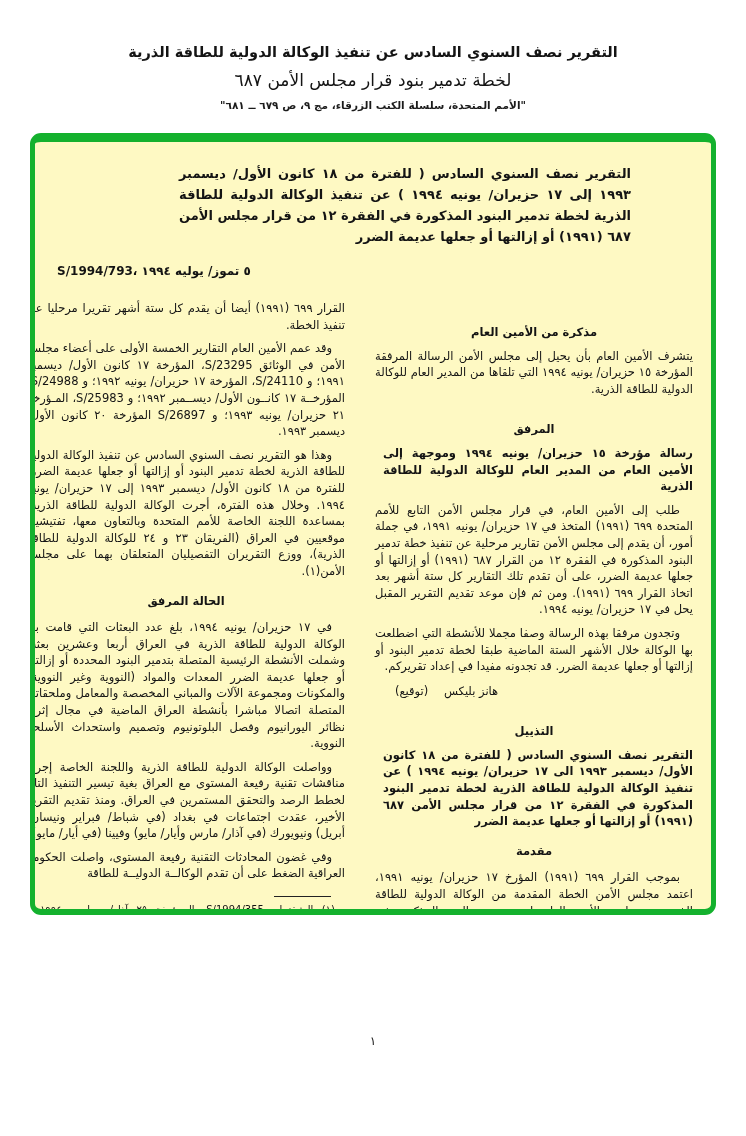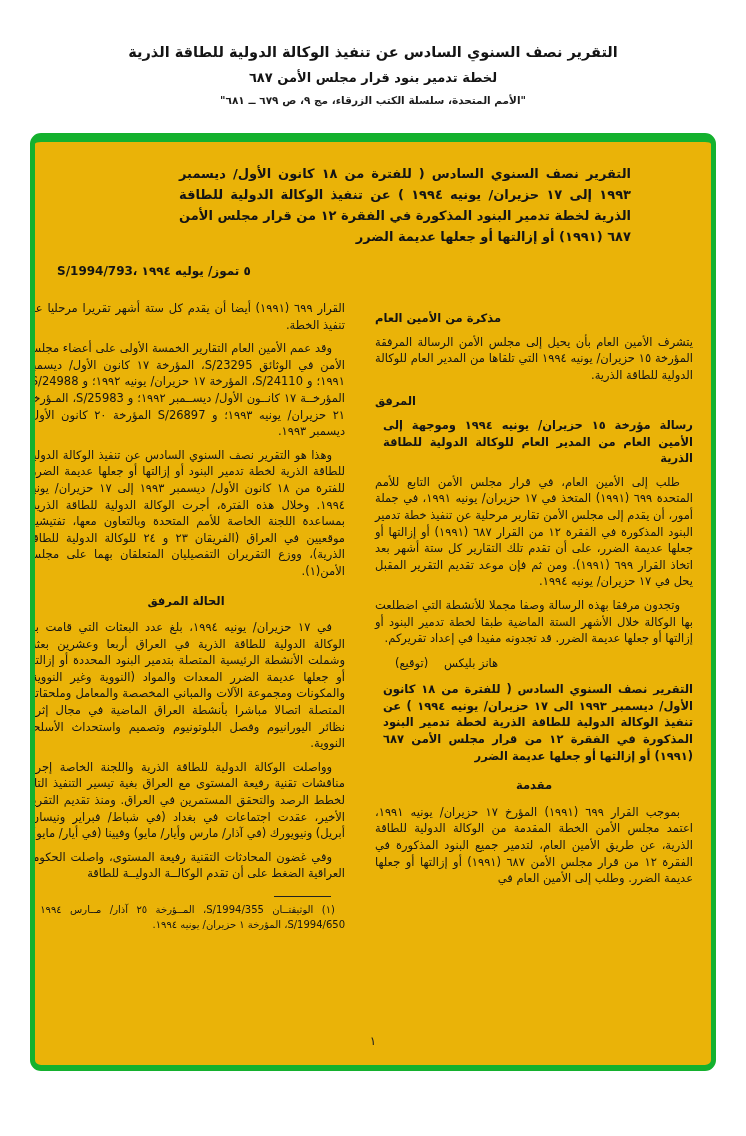--- a/index.html
+++ b/index.html
@@ -8,30 +8,30 @@
     font-family:"DejaVu Sans","Liberation Sans",sans-serif;
     color:#141414;
     -webkit-font-smoothing:antialiased;
   }
   
   .title-block{
     position:absolute;top:44px;left:0;width:746px;
     text-align:center;direction:rtl;
   }
   .title-line1{font-size:14.5px;font-weight:bold;letter-spacing:0;}
-  .title-line2{font-size:13px;font-weight:bold;margin-top:10px;}
+  .title-line2{font-size:17px;font-weight:normal;margin-top:10px;}
   .title-citation{font-size:10.5px;font-weight:bold;margin-top:9px;color:#1b1b1b;}
   
   .green-box{
-    position:absolute;left:30px;top:133px;width:686px;height:938px;
+    position:absolute;left:30px;top:133px;width:686px;height:782px;
     box-sizing:border-box;
     border:5px solid var(--green);
     border-top-width:9px;border-bottom-width:6px;
     border-radius:11px;
-    background:#eab308;
+    background:#fef9c3;
     overflow:hidden;
   }
   .box-inner{position:relative;width:100%;height:100%;}
   .intro-para{
     direction:rtl;text-align:justify;
     font-weight:bold;font-size:13px;line-height:21px;
     width:452px;margin:21px 80px 0 auto;
   }
   .doc-symbol{
     direction:ltr;text-align:left;
@@ -43,21 +43,21 @@
     direction:rtl;
     display:flex;gap:30px;
     margin:22px 18px 0 12px;
     align-items:flex-start;
   }
   .col{
     width:318px;flex:0 0 auto;
     direction:rtl;text-align:justify;
     font-size:11.5px;line-height:16.6px;
   }
-  .h-right{font-weight:bold;text-align:left;margin:10px 0 7px 0;}
+  .h-right{font-weight:bold;text-align:center;margin:24px 0 7px 0;}
   .h-center{font-weight:bold;text-align:center;margin:13px 0 10px 0;}
   .para{margin:0 0 7px 0;text-indent:13px;}
   .para.flush{text-indent:0;}
   .bold-para{font-weight:bold;margin:0 0 7px 8px;}
   .signature{
     direction:ltr;text-align:left;
     margin:8px 0 10px 20px;font-size:11.5px;
   }
   .signature .sig-label{margin-right:12px;}
   .footnote-rule{
@@ -96,20 +96,21 @@
         <div class="h-right">مذكرة من الأمين العام</div>
         <div class="para flush">يتشرف الأمين العام بأن يحيل إلى مجلس الأمن الرسالة المرفقة المؤرخة ١٥ حزيران/ يونيه ١٩٩٤ التي تلقاها من المدير العام للوكالة الدولية للطاقة الذرية.</div>
         <div class="h-right">المرفق</div>
         <div class="bold-para">رسالة مؤرخة ١٥ حزيران/ يونيه ١٩٩٤ وموجهة إلى الأمين العام من المدير العام للوكالة الدولية للطاقة الذرية</div>
         <div class="para">طلب إلى الأمين العام، في قرار مجلس الأمن التابع للأمم المتحدة ٦٩٩ (١٩٩١) المتخذ في ١٧ حزيران/ يونيه ١٩٩١، في جملة أمور، أن يقدم إلى مجلس الأمن تقارير مرحلية عن تنفيذ خطة تدمير البنود المذكورة في الفقرة ١٢ من القرار ٦٨٧ (١٩٩١) أو إزالتها أو جعلها عديمة الضرر، على أن تقدم تلك التقارير كل ستة أشهر بعد اتخاذ القرار ٦٩٩ (١٩٩١). ومن ثم فإن موعد تقديم التقرير المقبل يحل في ١٧ حزيران/ يونيه ١٩٩٤.</div>
         <div class="para">وتجدون مرفقا بهذه الرسالة وصفا مجملا للأنشطة التي اضطلعت بها الوكالة خلال الأشهر الستة الماضية طبقا لخطة تدمير البنود أو إزالتها أو جعلها عديمة الضرر. قد تجدونه مفيدا في إعداد تقريركم.</div>
         <div class="signature">
           <span class="sig-label">(توقيع)</span>
           <span class="sig-name">هانز بليكس</span>
         </div>
+        <div class="h-right">التذييل</div>
         <div class="bold-para">التقرير نصف السنوي السادس ( للفترة من ١٨ كانون الأول/ ديسمبر ١٩٩٣ الى ١٧ حزيران/ يونيه ١٩٩٤ ) عن تنفيذ الوكالة الدولية للطاقة الذرية لخطة تدمير البنود المذكورة في الفقرة ١٢ من قرار مجلس الأمن ٦٨٧ (١٩٩١) أو إزالتها أو جعلها عديمة الضرر</div>
         <div class="h-center">مقدمة</div>
         <div class="para">بموجب القرار ٦٩٩ (١٩٩١) المؤرخ ١٧ حزيران/ يونيه ١٩٩١، اعتمد مجلس الأمن الخطة المقدمة من الوكالة الدولية للطاقة الذرية، عن طريق الأمين العام، لتدمير جميع البنود المذكورة في الفقرة ١٢ من قرار مجلس الأمن ٦٨٧ (١٩٩١) أو إزالتها أو جعلها عديمة الضرر. وطلب إلى الأمين العام في</div>
       </div>
 
       <div class="col">
         <div class="para flush">القرار ٦٩٩ (١٩٩١) أيضا أن يقدم كل ستة أشهر تقريرا مرحليا عن تنفيذ الخطة.</div>
         <div class="para">وقد عمم الأمين العام التقارير الخمسة الأولى على أعضاء مجلس الأمن في الوثائق S/23295، المؤرخة ١٧ كانون الأول/ ديسمبر ١٩٩١؛ و S/24110، المؤرخة ١٧ حزيران/ يونيه ١٩٩٢؛ و S/24988، المؤرخــة ١٧ كانــون الأول/ ديســمبر ١٩٩٢؛ و S/25983، المـؤرخة ٢١ حزيران/ يونيه ١٩٩٣؛ و S/26897 المؤرخة ٢٠ كانون الأول/ ديسمبر ١٩٩٣.</div>
         <div class="para">وهذا هو التقرير نصف السنوي السادس عن تنفيذ الوكالة الدولية للطاقة الذرية لخطة تدمير البنود أو إزالتها أو جعلها عديمة الضرر، للفترة من ١٨ كانون الأول/ ديسمبر ١٩٩٣ إلى ١٧ حزيران/ يونيه ١٩٩٤. وخلال هذه الفترة، أجرت الوكالة الدولية للطاقة الذرية، بمساعدة اللجنة الخاصة للأمم المتحدة وبالتعاون معها، تفتيشين موقعيين في العراق (الفريقان ٢٣ و ٢٤ للوكالة الدولية للطاقة الذرية)، ووزع التقريران التفصيليان المتعلقان بهما على مجلس الأمن(١).</div>
         <div class="h-center">الحالة المرفق</div>

